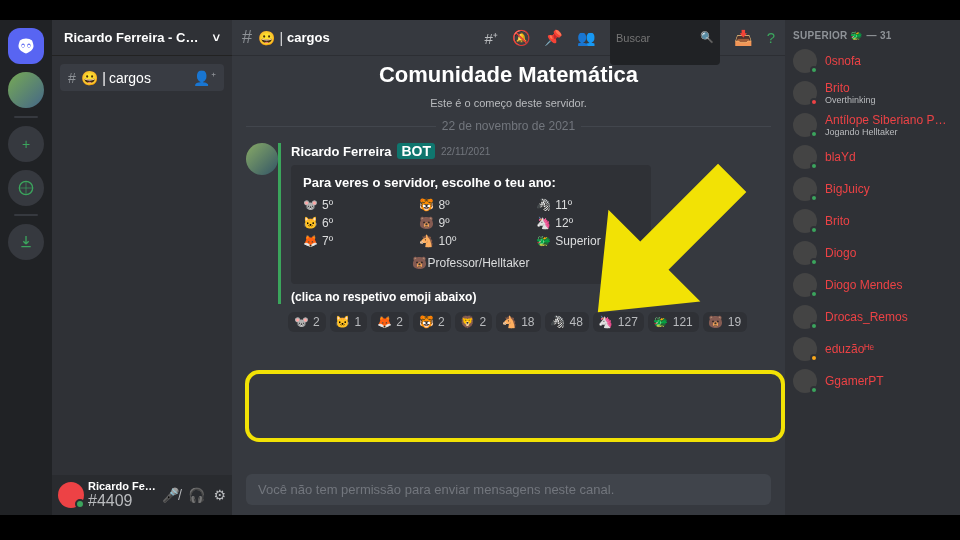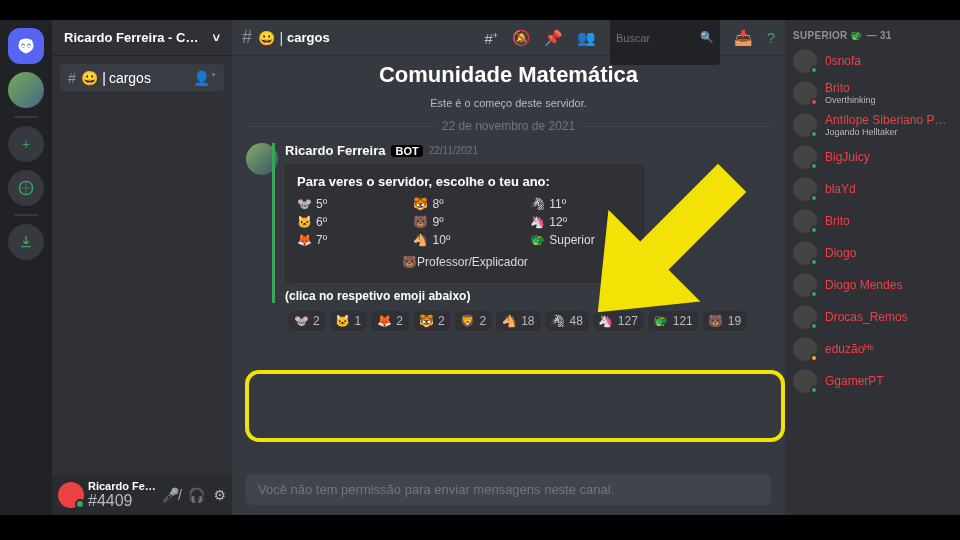--- a/index.html
+++ b/index.html
@@ -35,26 +35,26 @@
 .hdr-icons{display:flex;align-items:center;gap:14px;color:#b9bbbe}
 .hdr-icons span{cursor:pointer;font-size:15px}
 .search{background:#202225;border-radius:4px;padding:21px 6px;display:flex;align-items:center;width:110px}
 .search input{background:none;border:none;outline:none;color:#dcddde;font-size:11px;width:100%}
 .content{flex:1;overflow:hidden;padding:8px 14px 0 14px;position:relative}
 .welcome-title{text-align:center;font-size:22px;font-weight:700;color:#fff;margin-top:-2px}
 .welcome-sub{text-align:center;font-size:11px;color:#b9bbbe;margin-top:9px}
 .divider{display:flex;align-items:center;margin:10px 0}
 .divider::before,.divider::after{content:"";flex:1;height:1px;background:#42464d}
 .divider span{font-size:12px;color:#72767d;padding:0 6px}
-.msg{display:flex;gap:4px;margin-top:4px}
+.msg{display:flex;gap:10px;margin-top:4px}
 .avatar{width:32px;height:32px;border-radius:50%;background:#444;flex-shrink:0;overflow:hidden}
 .msg-body{flex:1;border-left:3px solid #3ba55c;padding-left:10px;margin-left:-10px}
 .msg-hdr{display:flex;align-items:center;gap:6px}
 .author{color:#fff;font-weight:600;font-size:13px}
-.bot-tag{background:#000000;color:#fff;font-size:11px;font-weight:600;padding:0 4px;border-radius:3px}
+.bot-tag{background:#0f766e;color:#fff;font-size:14px;font-weight:600;padding:0 4px;border-radius:3px}
 .ts{color:#72767d;font-size:10px}
 .embed{background:#2f3136;border-radius:4px;padding:10px 12px;margin-top:6px;width:360px}
 .embed-title{color:#fff;font-weight:700;font-size:13px;margin-bottom:8px}
 .year-grid{display:grid;grid-template-columns:repeat(3,1fr);gap:4px 14px;font-size:12px;color:#dcddde;margin-bottom:8px}
 .year{display:flex;align-items:center;gap:4px}
 .prof-line{text-align:center;font-size:12px;color:#dcddde;margin:4px 0}
 .click-hint{color:#fff;font-weight:700;font-size:12px;margin-top:6px}
 .reactions{display:flex;flex-wrap:wrap;gap:4px;margin-top:8px;margin-left:42px;width:530px}
 .reaction{background:#2f3136;border-radius:6px;padding:3px 6px;display:flex;align-items:center;gap:4px;font-size:12px;color:#b9bbbe;cursor:pointer}
 .input-bar{margin:8px 14px 10px 14px;background:#40444b;border-radius:6px;padding:8px 12px;color:#72767d;font-size:13px}
@@ -204,21 +204,21 @@
                 <div class="year">
                   <span>🐴</span>
                   <span>10º</span>
                 </div>
                 <div class="year">
                   <span>🐲</span>
                   <span>Superior</span>
                 </div>
               </div>
             <div class="prof-line">
-              <span>🐻</span><span>Professor/Explicador</span>
+              <span>🐻</span><span>Professor/Helltaker</span>
             </div>
           </div>
           <div class="click-hint">(clica no respetivo emoji abaixo)</div>
         </div>
       </div>
 
       <div class="reactions" id="reactions">
           <div class="reaction">
             <span>🐭</span>
             <span>2</span>
@@ -294,29 +294,29 @@
           <div class="info">
             <div class="name" style="color:#ed4245">Antílope Siberiano Par...</div>
             <div class="act">Jogando Helltaker</div>
           </div>
         </div>
         <div class="member">
           <div class="av">
             <div class="dot" style="background:#3ba55d"></div>
           </div>
           <div class="info">
+            <div class="name" style="color:#ed4245">blaYd</div>
+          </div>
+        </div>
+        <div class="member">
+          <div class="av">
+            <div class="dot" style="background:#3ba55d"></div>
+          </div>
+          <div class="info">
             <div class="name" style="color:#ed4245">BigJuicy</div>
-          </div>
-        </div>
-        <div class="member">
-          <div class="av">
-            <div class="dot" style="background:#3ba55d"></div>
-          </div>
-          <div class="info">
-            <div class="name" style="color:#ed4245">blaYd</div>
           </div>
         </div>
         <div class="member">
           <div class="av">
             <div class="dot" style="background:#3ba55d"></div>
           </div>
           <div class="info">
             <div class="name" style="color:#ed4245">Brito</div>
           </div>
         </div>

